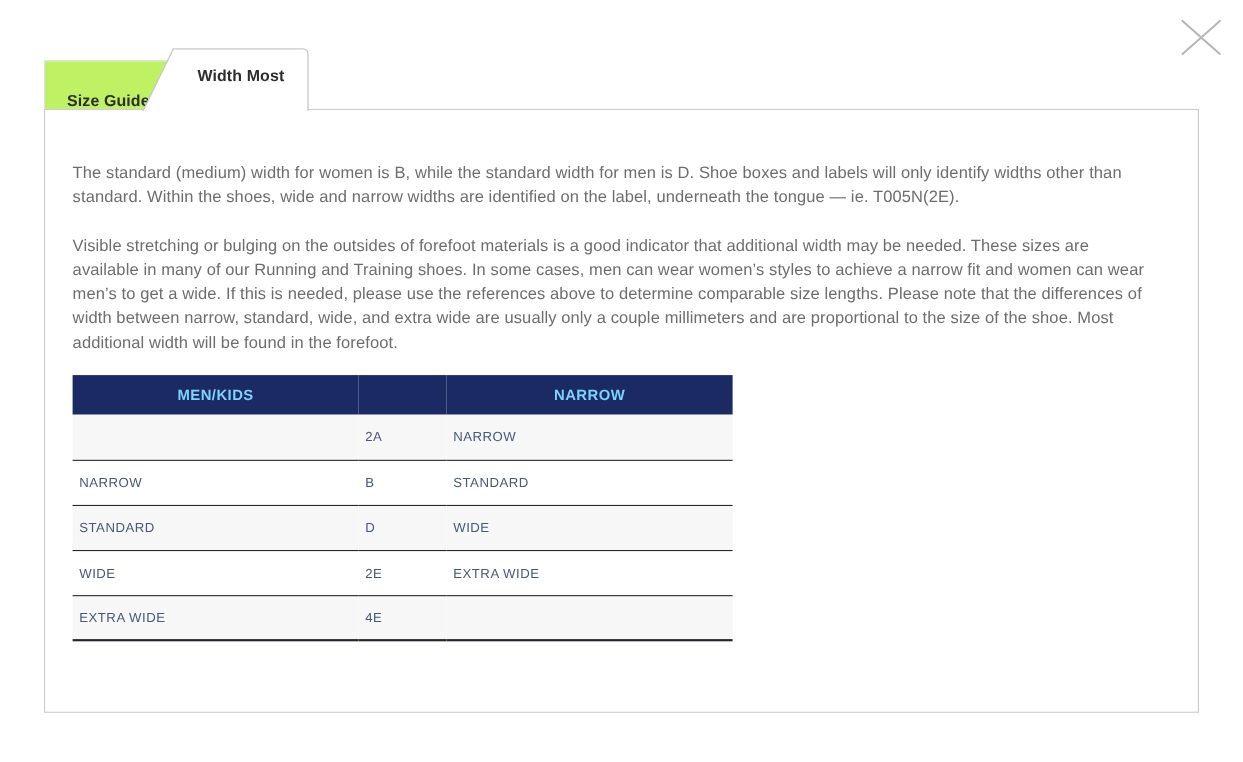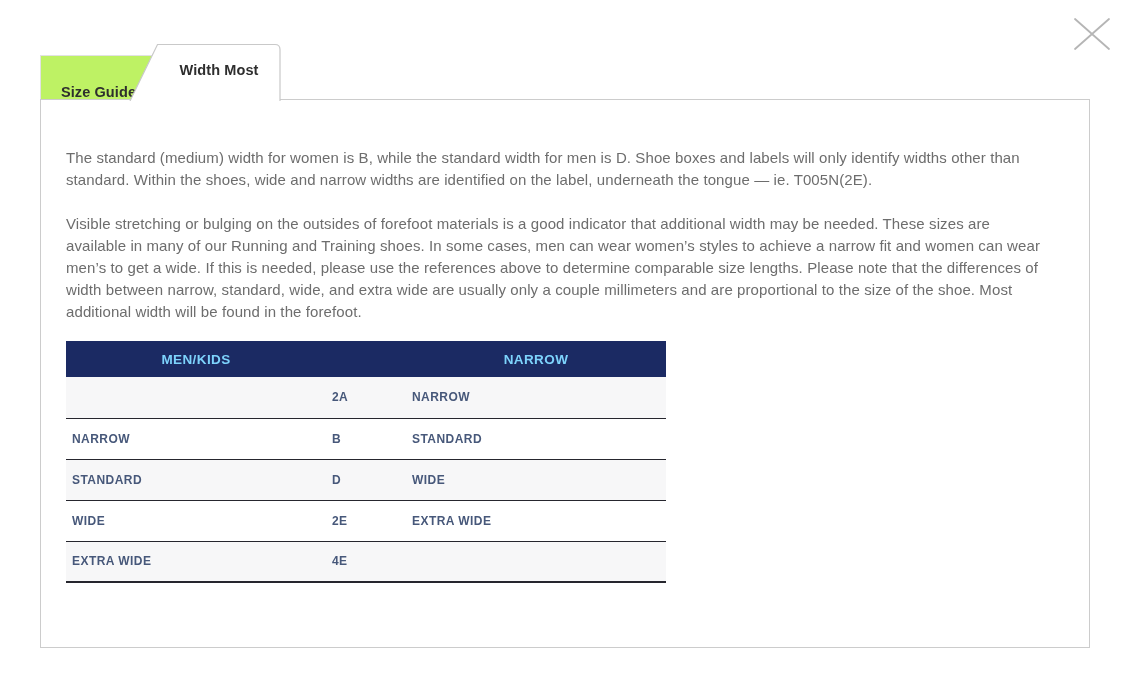--- a/index.html
+++ b/index.html
@@ -64,21 +64,21 @@
   .width-table thead th {
     background:var(--header-bg, #1b2a63);
     color:#7dd3fc; height:36px;
     font-size:13.5px; font-weight:bold; letter-spacing:0.4px;
     text-align:center; padding:0;
   }
   .width-table tbody tr { height:41px; border-top:1px solid #26262e; background:#ffffff; }
   .width-table tbody tr:first-child { border-top:none; }
   .width-table tbody tr.shade { background:#f7f7f8; }
   .width-table tbody td {
-    font-size:12px; font-weight:700; letter-spacing:0.45px;
+    font-size:12px; font-weight:400; letter-spacing:0.45px;
     color:var(--cell-text, #47587a);
     padding:0 0 0 6px; text-align:left; vertical-align:middle;
   }
 </style>
 </head>
 <body>
 
 <button class="close-btn" aria-label="Close">
   <svg viewBox="0 0 48 48">
     <path d="M7 9 L41 39 M41 9 L7 39" stroke="#b5b5b5" stroke-width="1.8" fill="none" stroke-linecap="round"></path>

